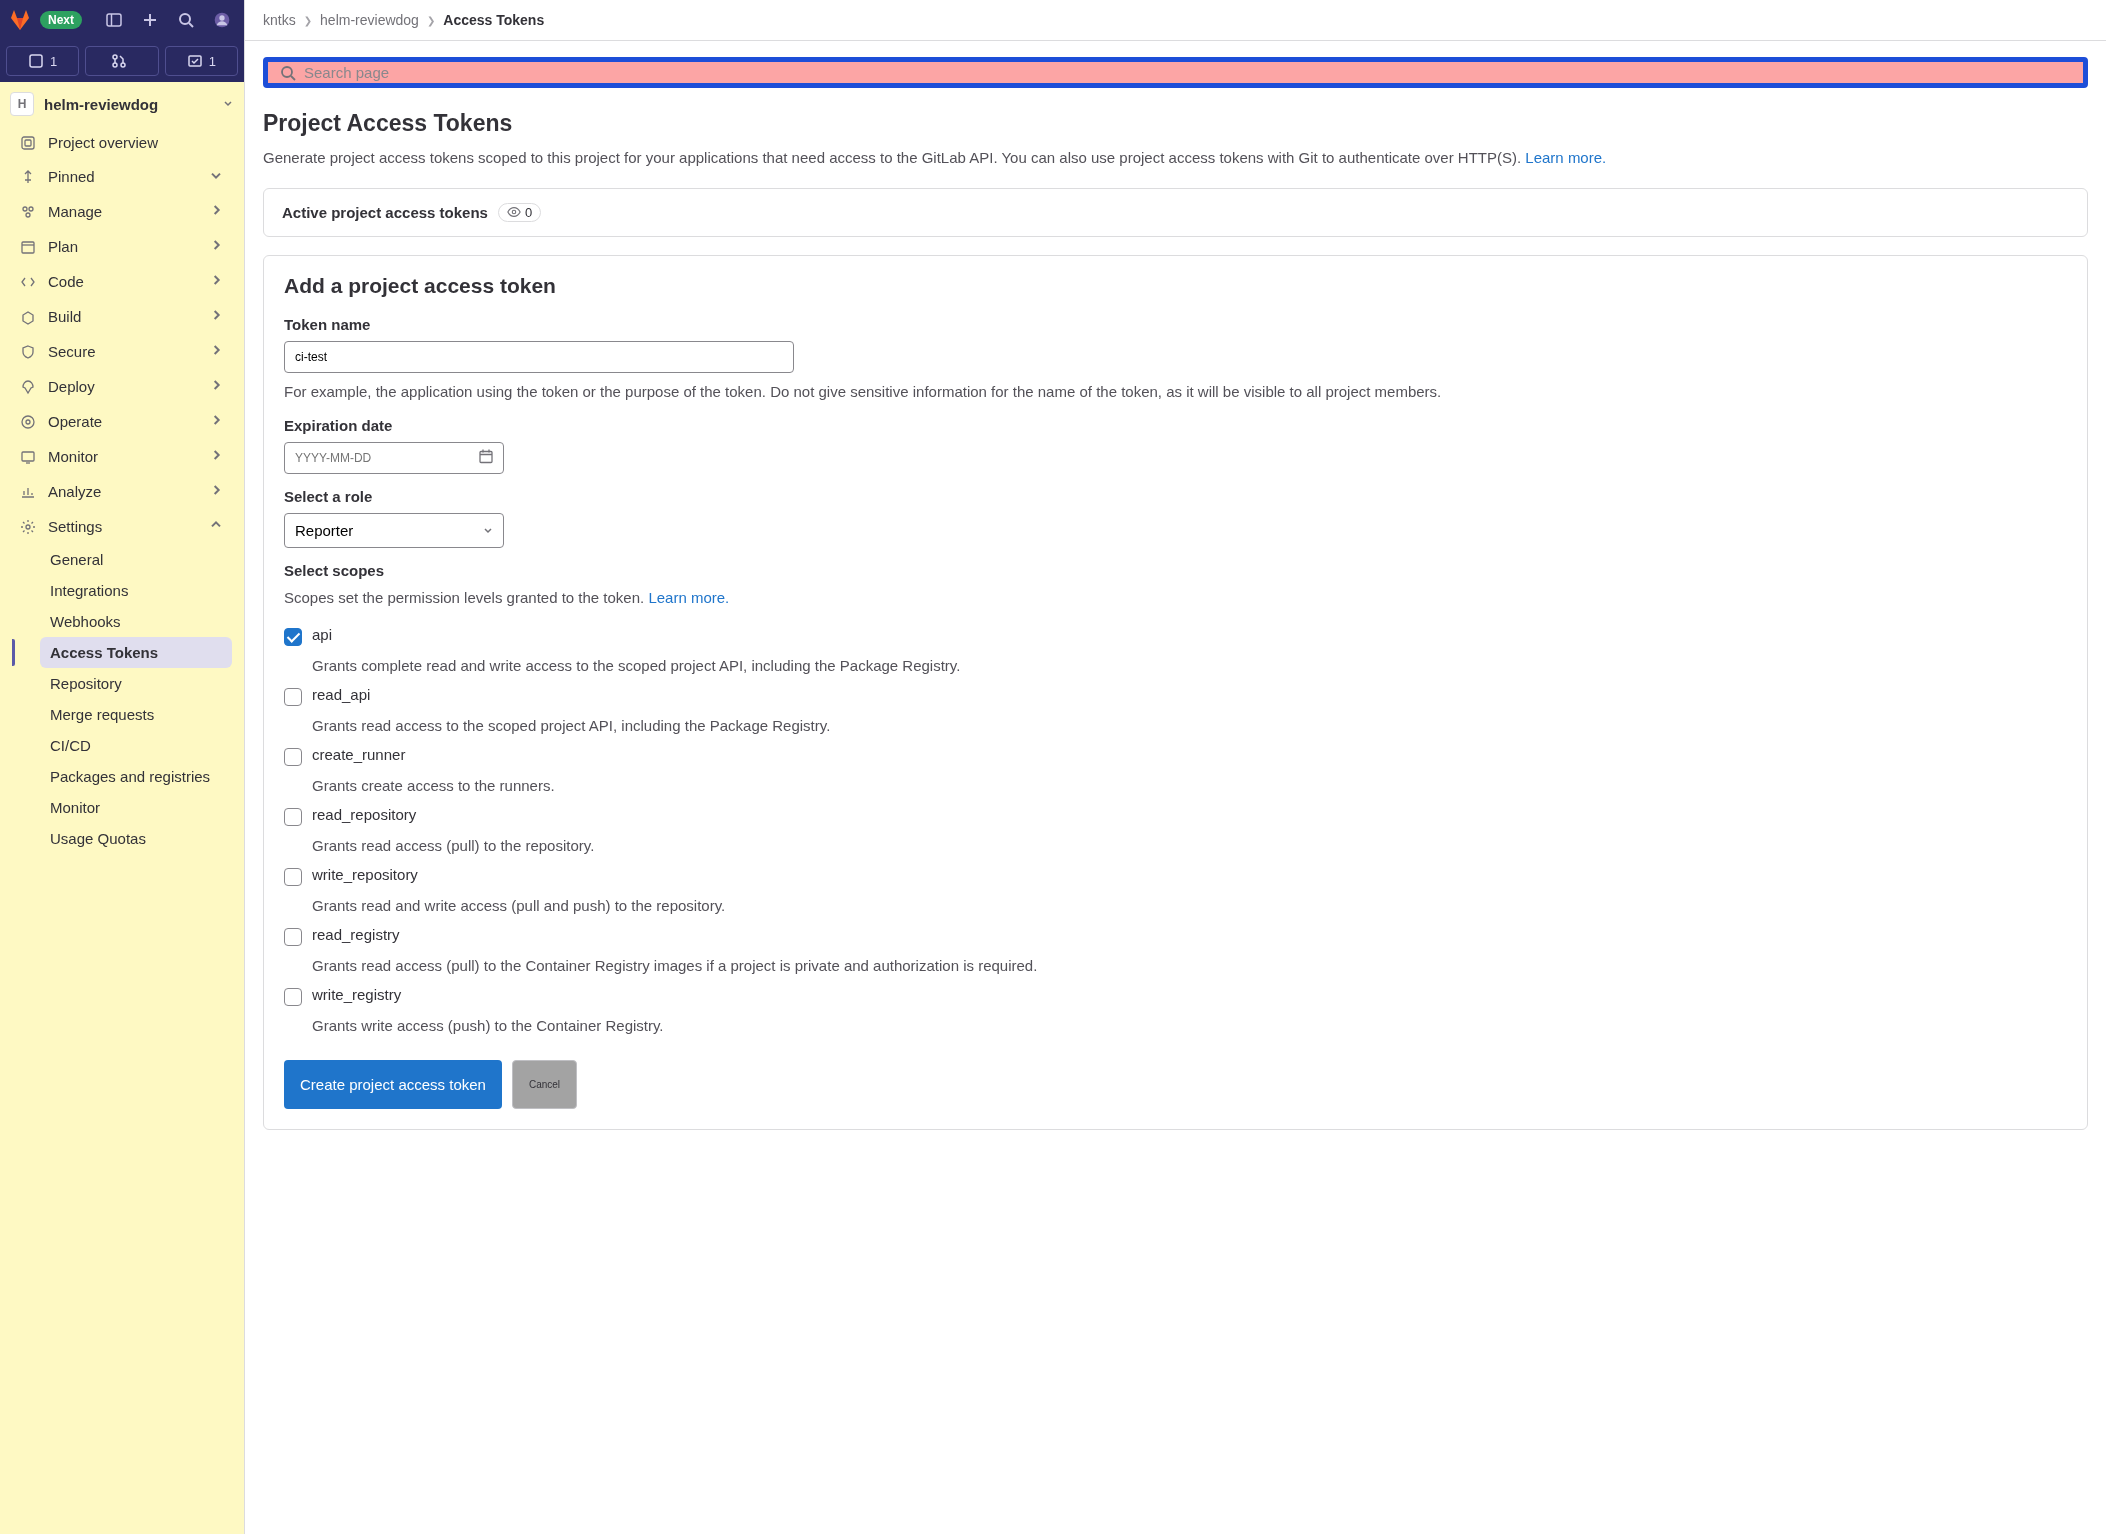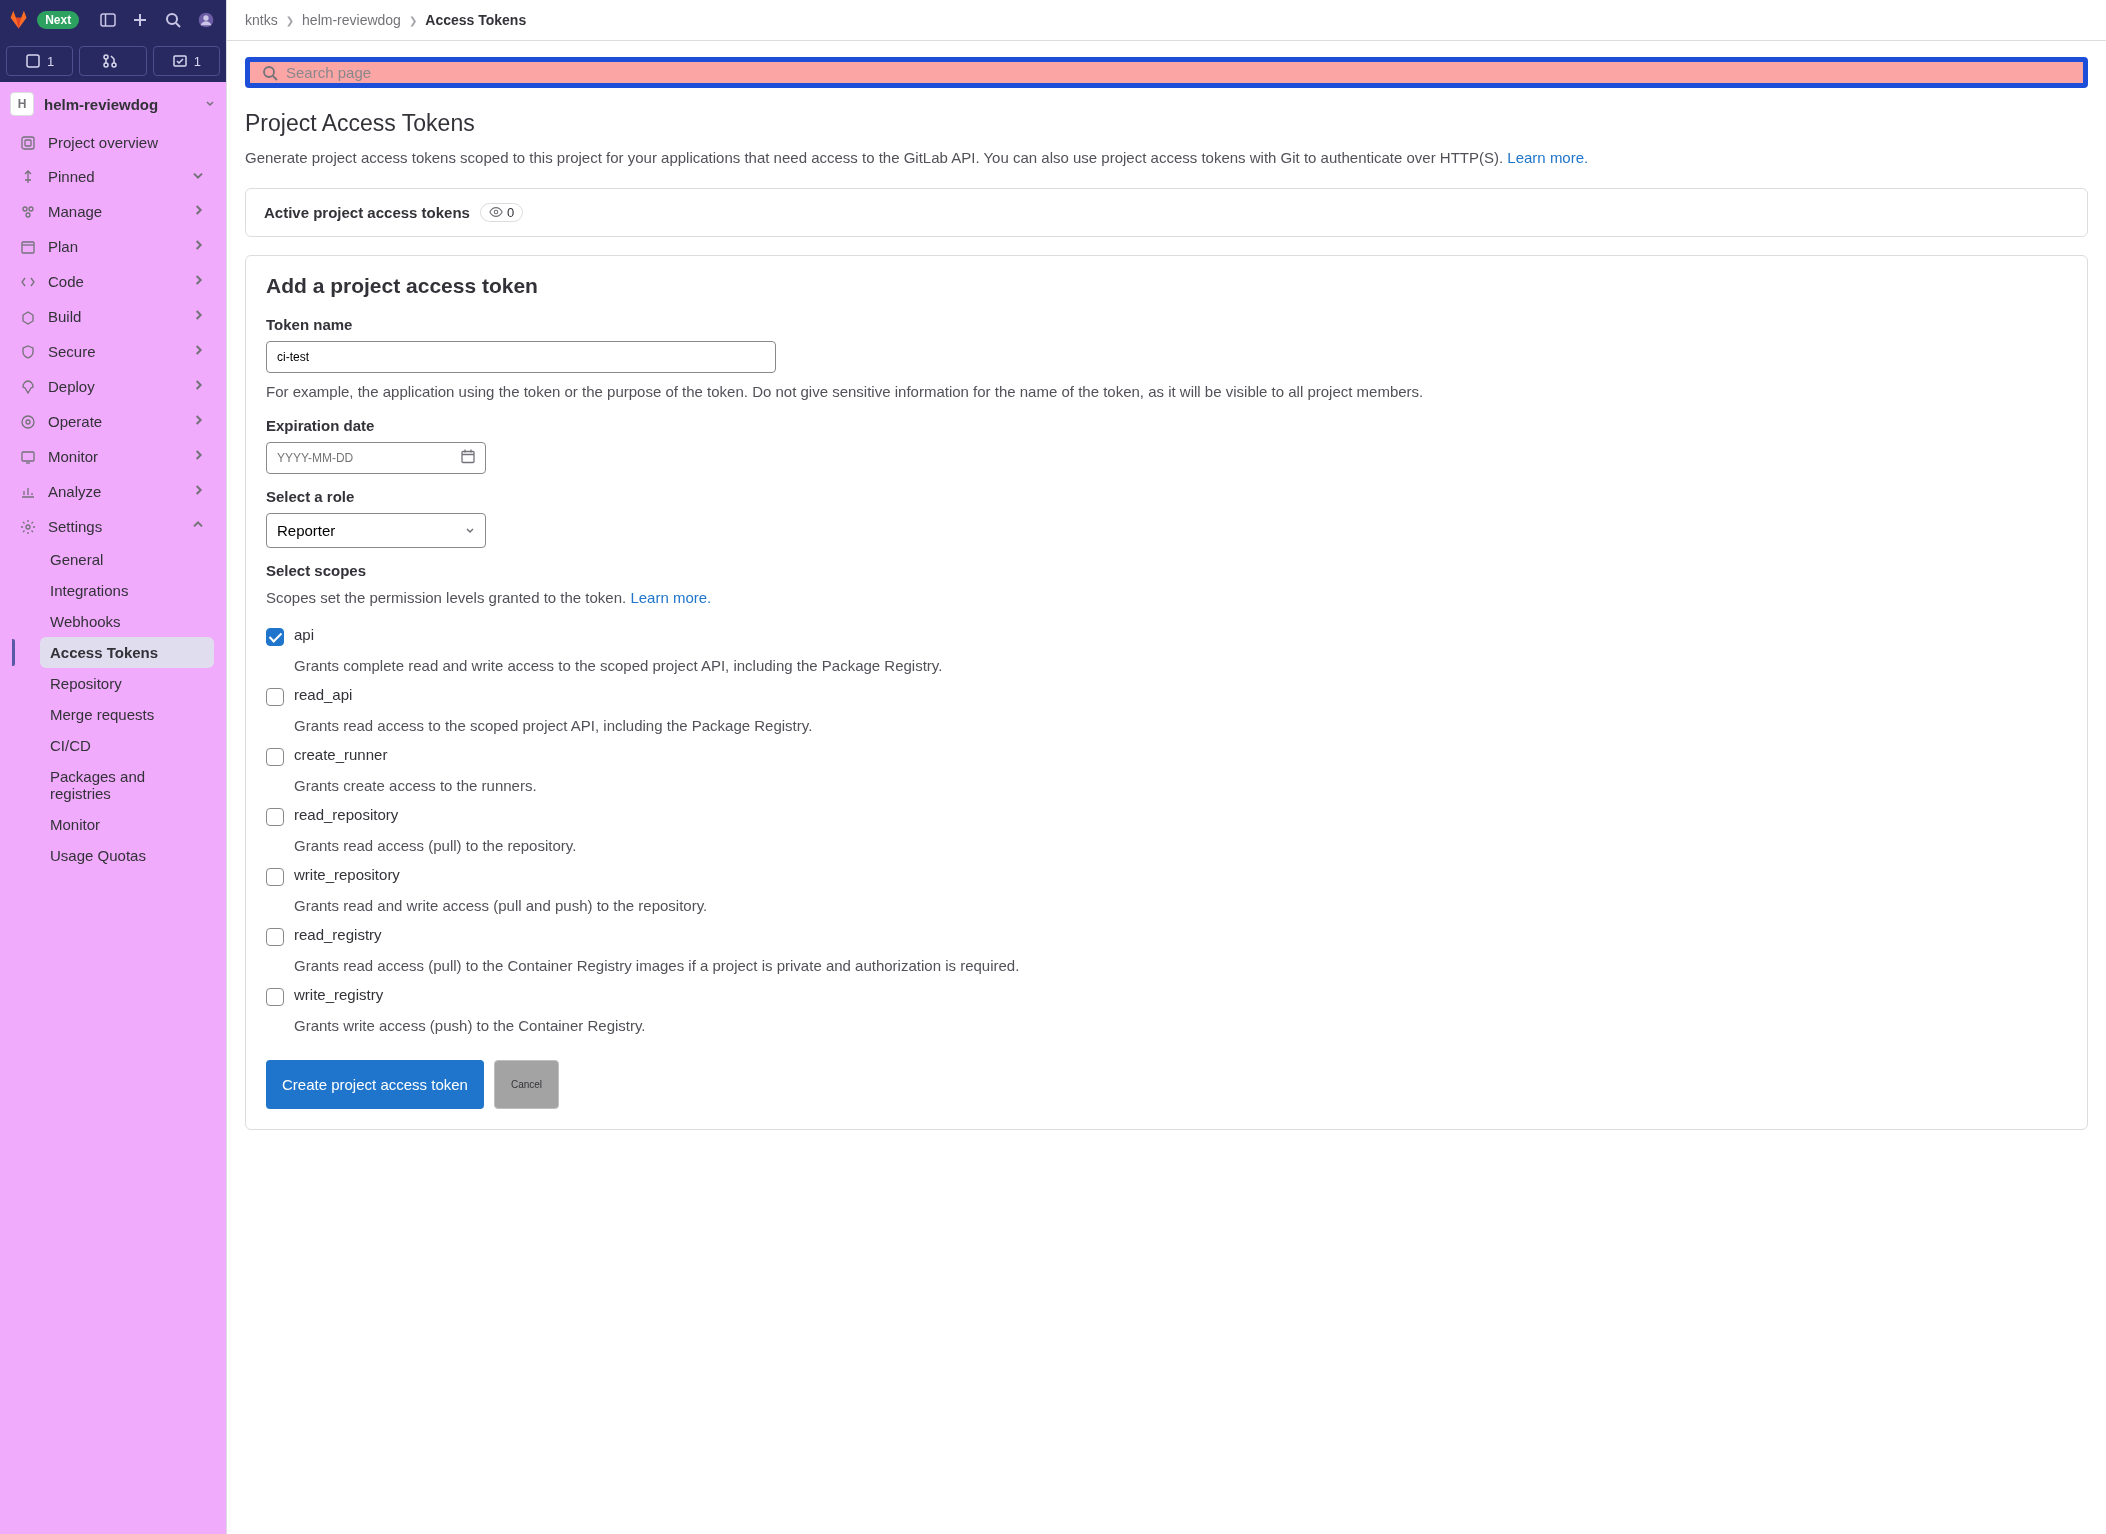--- a/index.html
+++ b/index.html
@@ -8,22 +8,22 @@
   font-size: 14px;
   color: #333238;
   background: #fff;
   display: flex;
   height: 100vh;
   overflow: hidden;
 }
 
 
 .sidebar {
-  width: 227px;
-  background: #f0abfc;
+  width: 245px;
+  background: #fef9c3;
   border-right: 1px solid #dcdcde;
   display: flex;
   flex-direction: column;
   flex-shrink: 0;
 }
 .topbar {
   display: flex;
   align-items: center;
   gap: 8px;
   padding: 6px 8px;
@@ -173,21 +173,21 @@
 .search-box input {
   border: none;
   outline: none;
   flex: 1;
   font-size: 15px;
   background: transparent;
   color: #333238;
 }
 .search-box input::placeholder { color: #89888d; }
 
-h1.page-title { font-size: 23px; font-weight: 400; margin-bottom: 10px; }
+h1.page-title { font-size: 23px; font-weight: 700; margin-bottom: 10px; }
 .page-desc { font-size: 15px; color: #535158; line-height: 1.5; margin-bottom: 18px; }
 .page-desc a { color: #1f75cb; text-decoration: none; }
 
 .panel {
   border: 1px solid #dcdcde;
   border-radius: 6px;
   margin-bottom: 18px;
 }
 .panel-head {
   padding: 14px 18px;

